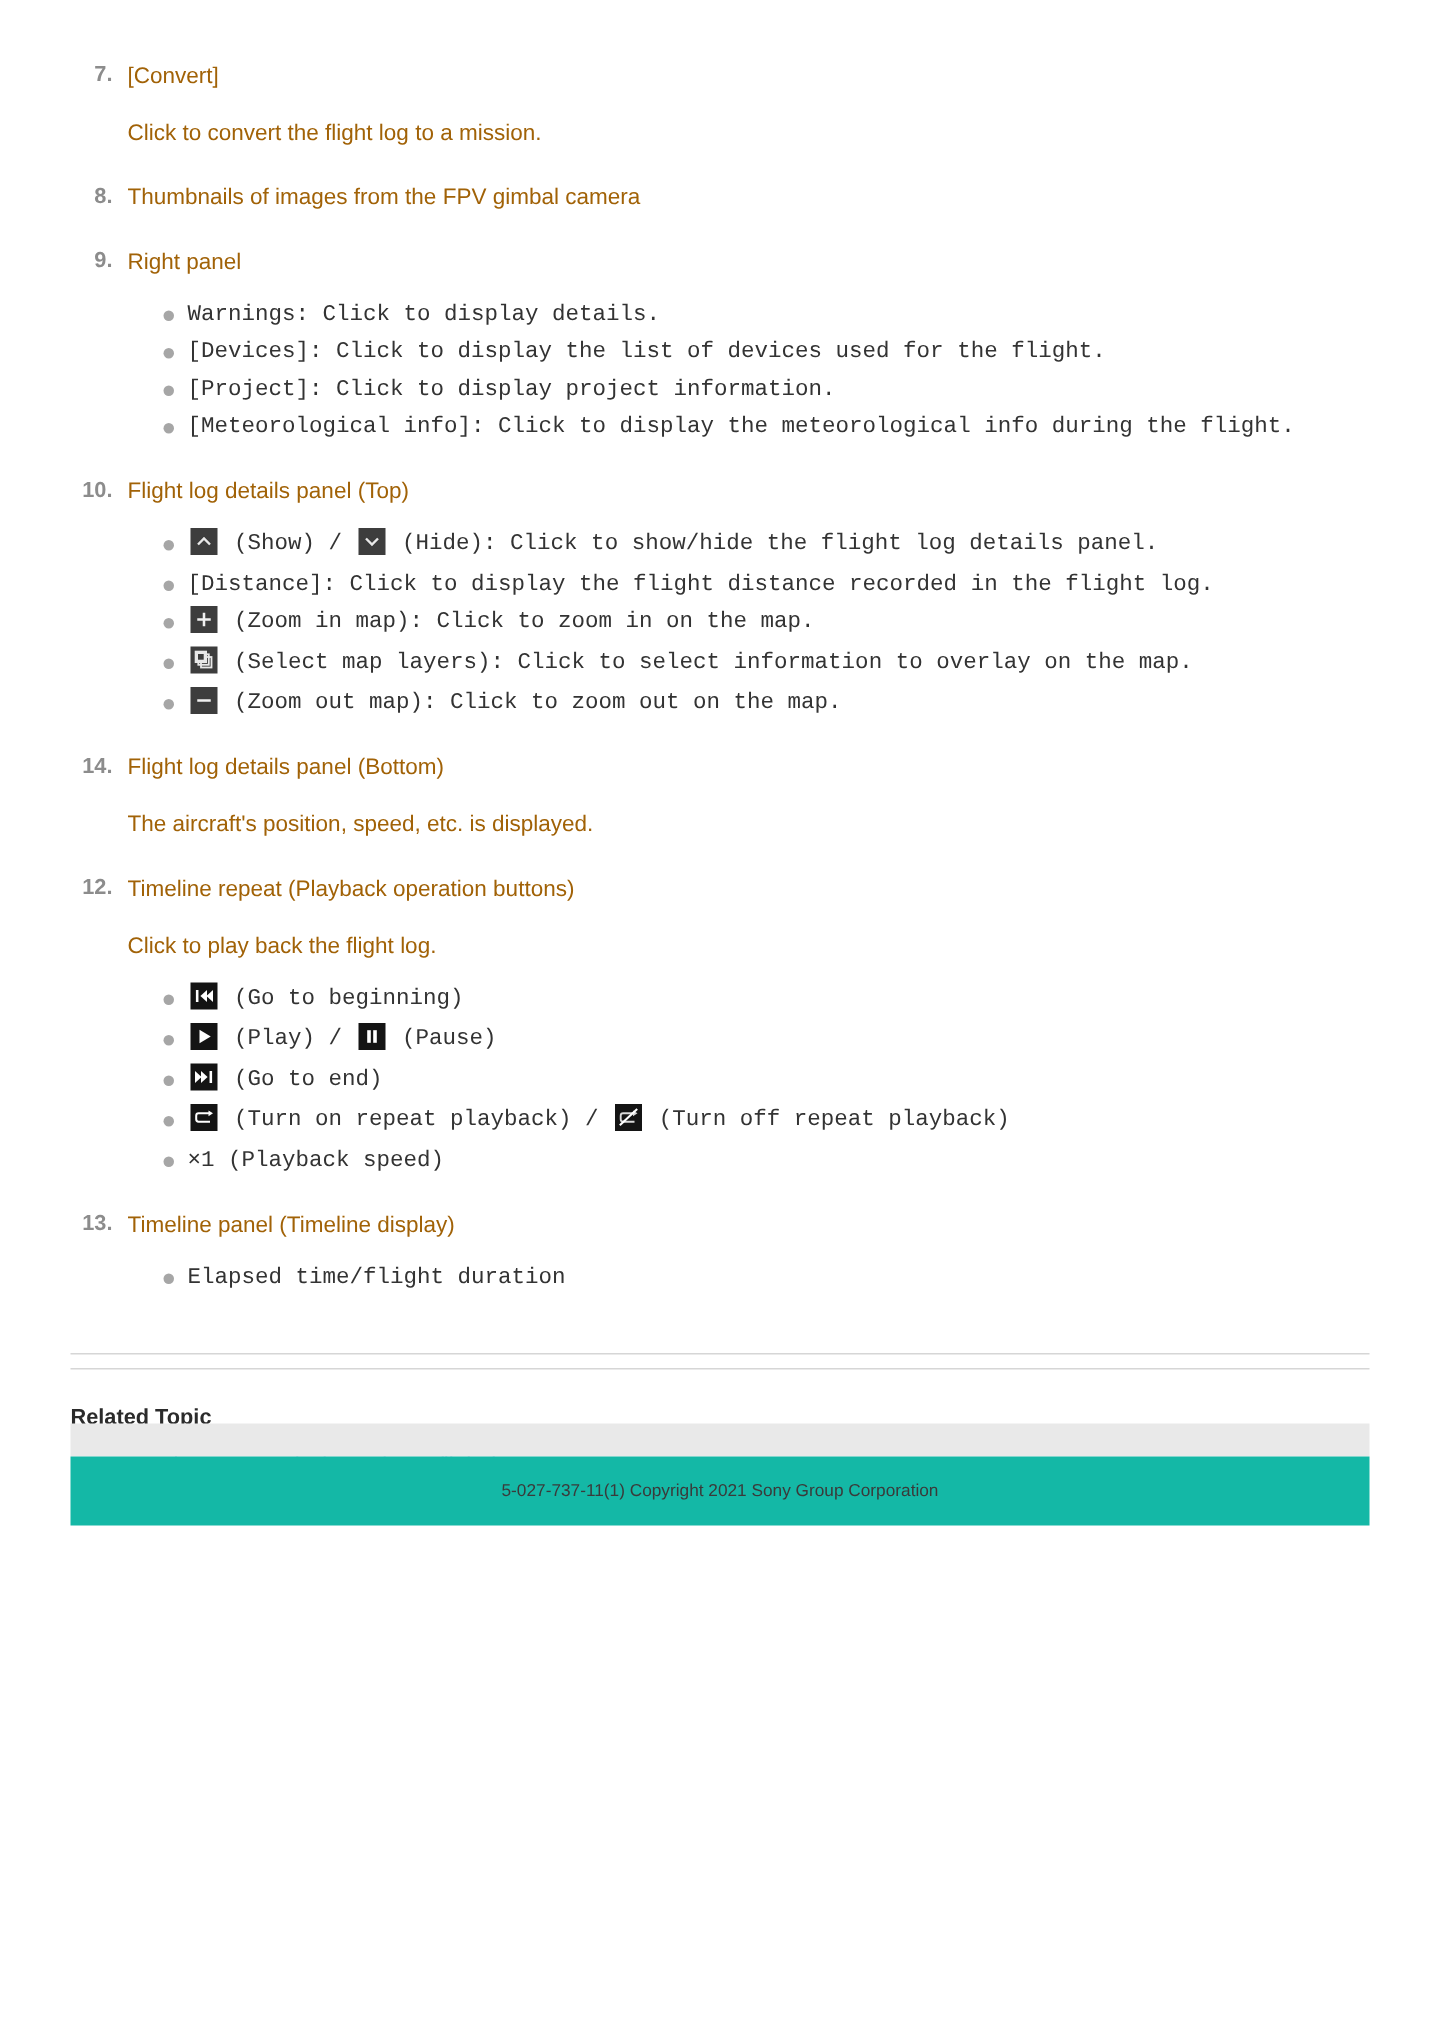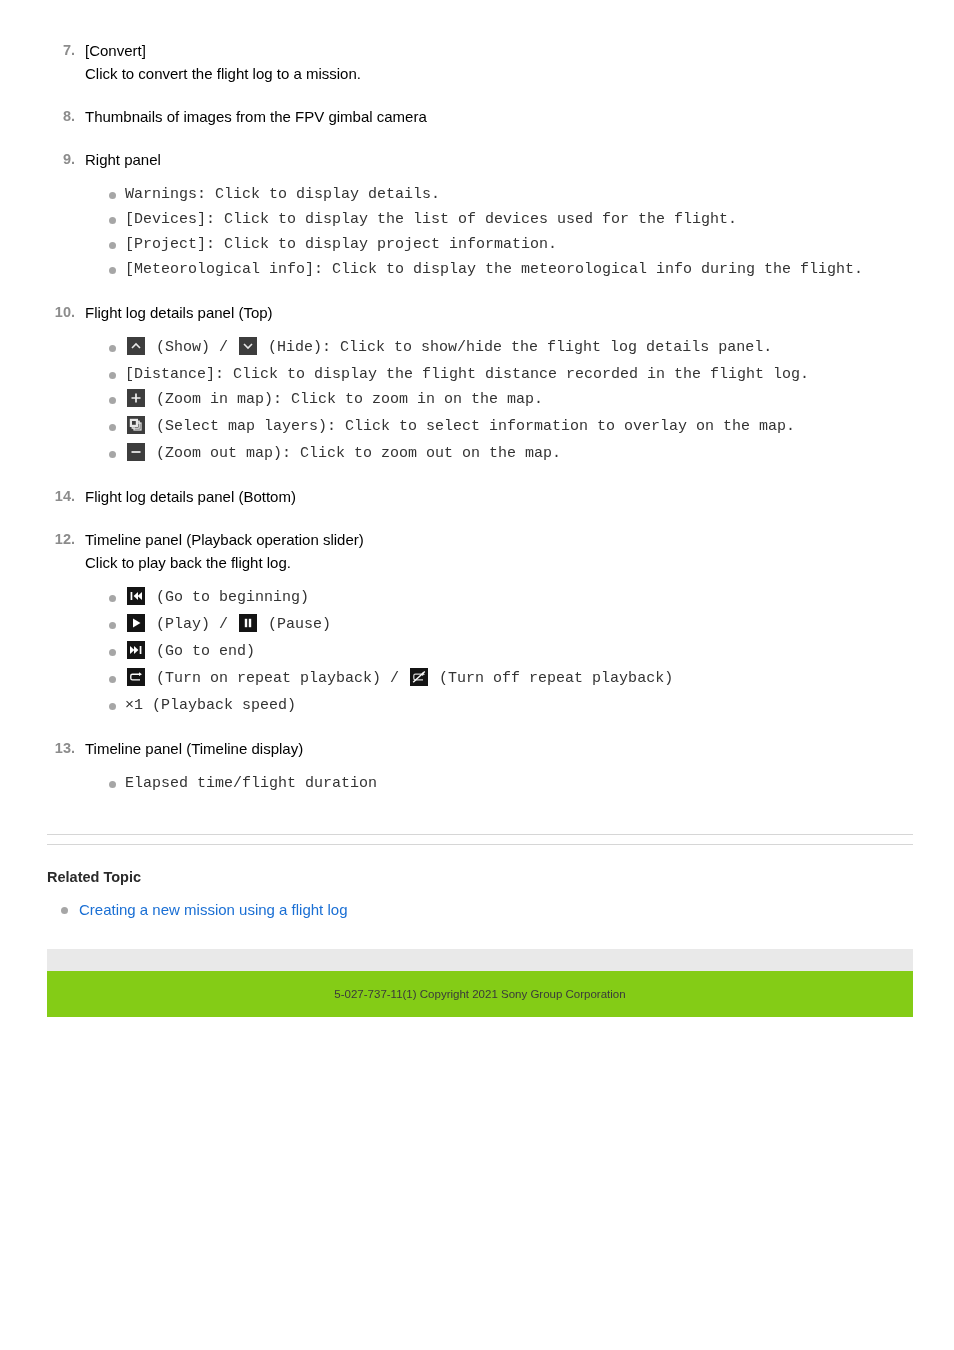--- a/index.html
+++ b/index.html
@@ -48,24 +48,24 @@
     width: 28px;
     text-align: right;
     font-size: 14.5px;
     font-weight: bold;
     color: #8c8c8c;
     line-height: 21px;
   }
   .oitem .line {
     font-size: 15px;
     line-height: 21px;
-    color: #000000;
+    color: #a16207;
   }
   .oitem .line.sub {
-    margin-top: 2px;
+    margin-top: 17px;
   }
 
   
   .blist {
     list-style: none;
     margin: 14px 0 0 0;
     padding: 0 0 0 22px;
   }
   .bitem {
     position: relative;
@@ -161,21 +161,21 @@
     left: 47px;
     top: 949px;
     width: 866px;
   }
   .footer-top {
     height: 22px;
     background: #e9e9e9;
   }
   .footer-bar {
     height: 46px;
-    background: #84cc16;
+    background: #14b8a6;
     display: flex;
     align-items: center;
     justify-content: center;
   }
   .footer-bar span {
     font-size: 11.5px;
     color: #3a3a3a;
   }
 </style>
 </head>
@@ -260,25 +260,26 @@
             </span>
             <span>(Zoom out map): Click to zoom out on the map.</span>
           </li>
 
         </ul>
       </li>
 
       <li class="oitem">
         <span class="num">14.</span>
         <div class="line">Flight log details panel (Bottom)</div>
+        <div class="line sub">The aircraft's position, speed, etc. is displayed.</div>
       </li>
 
       <li class="oitem">
         <span class="num">12.</span>
-        <div class="line">Timeline panel (Playback operation slider)</div>
+        <div class="line">Timeline repeat (Playback operation buttons)</div>
         <div class="line sub">Click to play back the flight log.</div>
         <ul class="blist">
 
           <li class="bitem tall">
             <span class="ic blk">
               <svg viewBox="0 0 18 18">
                 <rect x="3.6" y="5" width="1.7" height="8" fill="#ffffff"></rect>
                 <polygon points="11,5 11,13 6.6,9" fill="#ffffff"></polygon>
                 <polygon points="15,5 15,13 10.6,9" fill="#ffffff"></polygon>
               </svg>

